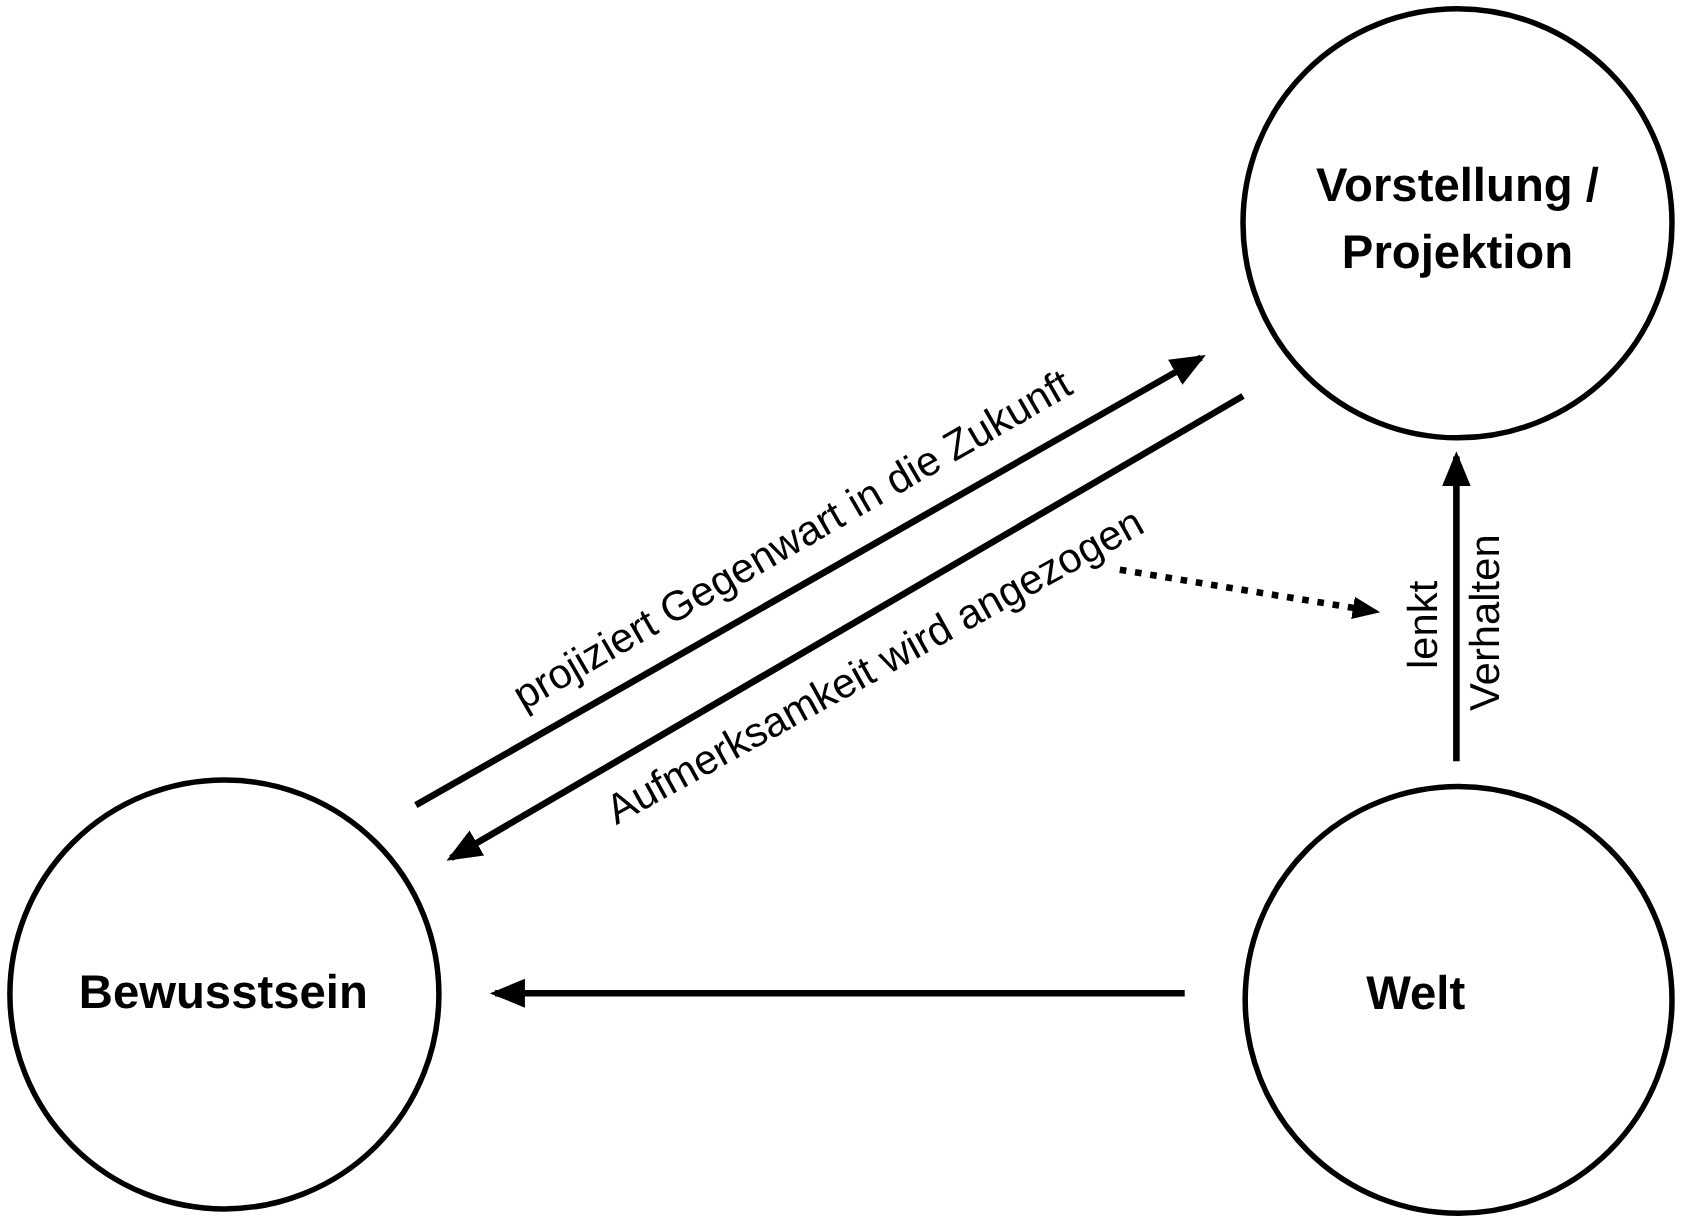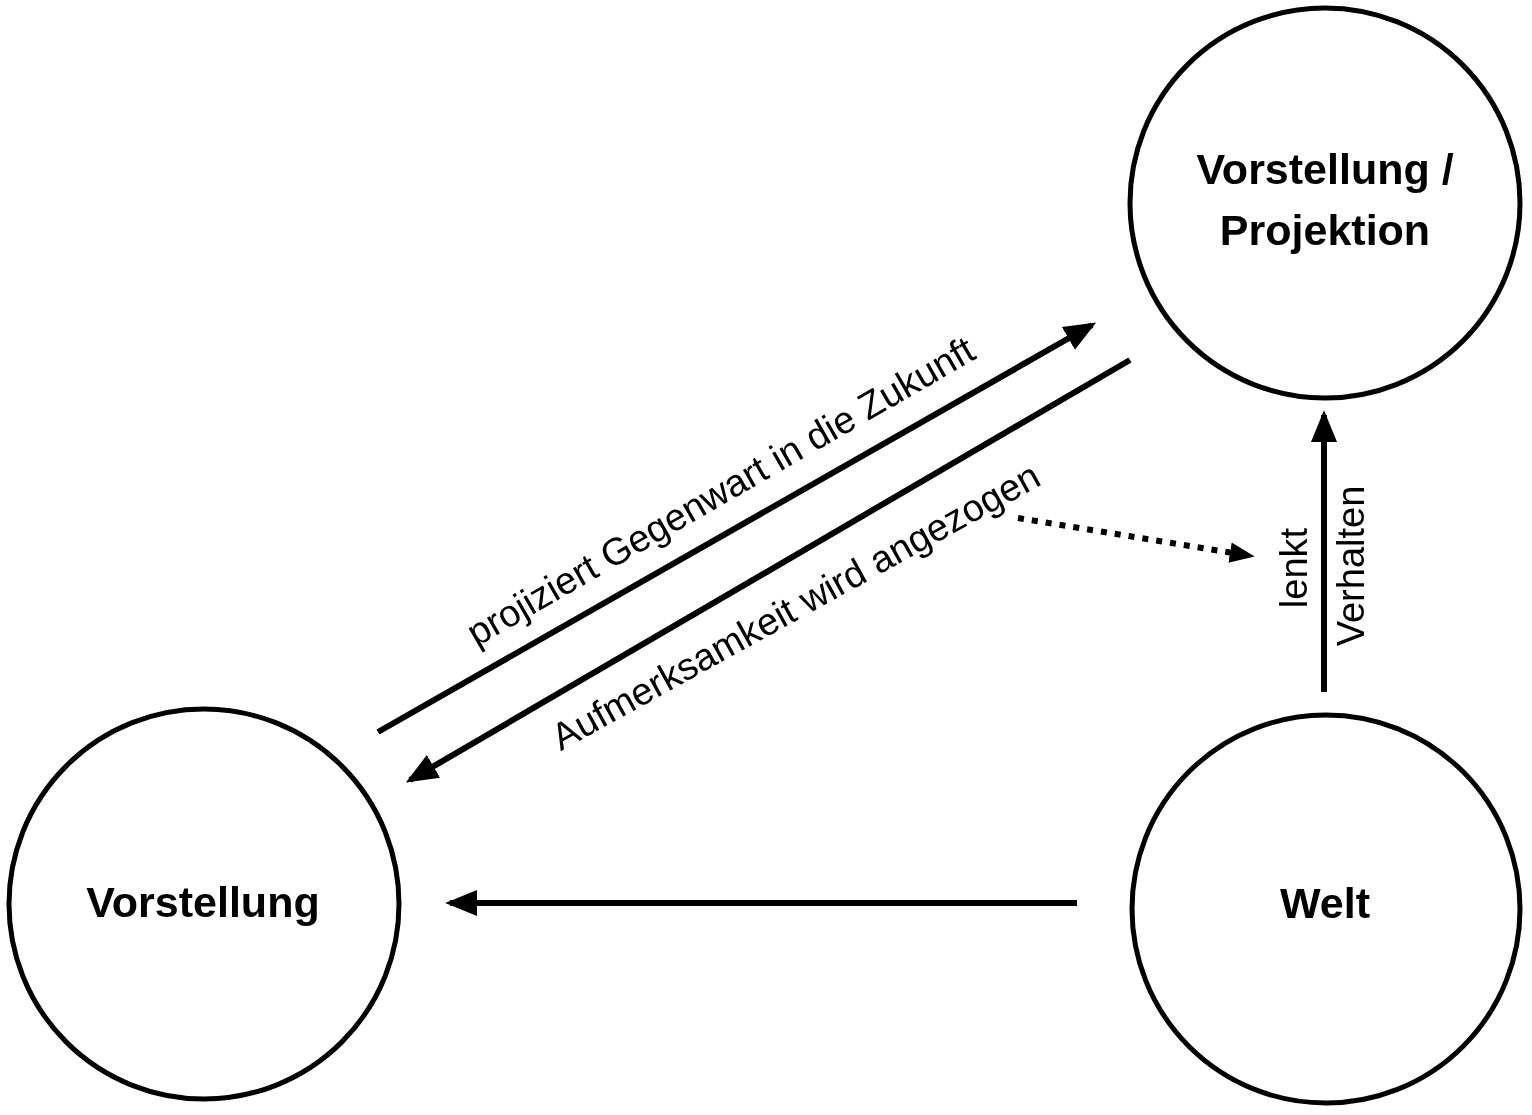--- a/index.html
+++ b/index.html
@@ -78,23 +78,23 @@
     <circle class="shape-circle" cx="1325" cy="203" r="195"></circle>
     <circle class="shape-circle" cx="204" cy="904" r="195"></circle>
     <circle class="shape-circle" cx="1326" cy="909" r="194"></circle>
   </svg>
 
   <div class="label node-label" style="left:1325px; top:200px;">
     <div>Vorstellung /</div>
     <div>Projektion</div>
   </div>
 
-  <div class="label node-label" style="left:203px; top:903px;">Vorstellung</div>
+  <div class="label node-label" style="left:203px; top:903px;">Bewusstsein</div>
 
-  <div class="label node-label" style="left:1325px; top:904px;">Welt</div>
+  <div class="label node-label" style="left:1287px; top:904px;">Welt</div>
 
   <div class="label edge-label" style="left:721px; top:492px; --rot:-30deg;">projiziert Gegenwart in die Zukunft</div>
 
   <div class="label edge-label" style="left:796px; top:607px; --rot:-29deg;">Aufmerksamkeit wird angezogen</div>
 
 
   <div class="label edge-label" style="left:1295px; top:568px; --rot:-90deg;">lenkt</div>
 
   <div class="label edge-label" style="left:1352px; top:566px; --rot:-90deg;">Verhalten</div>
 

